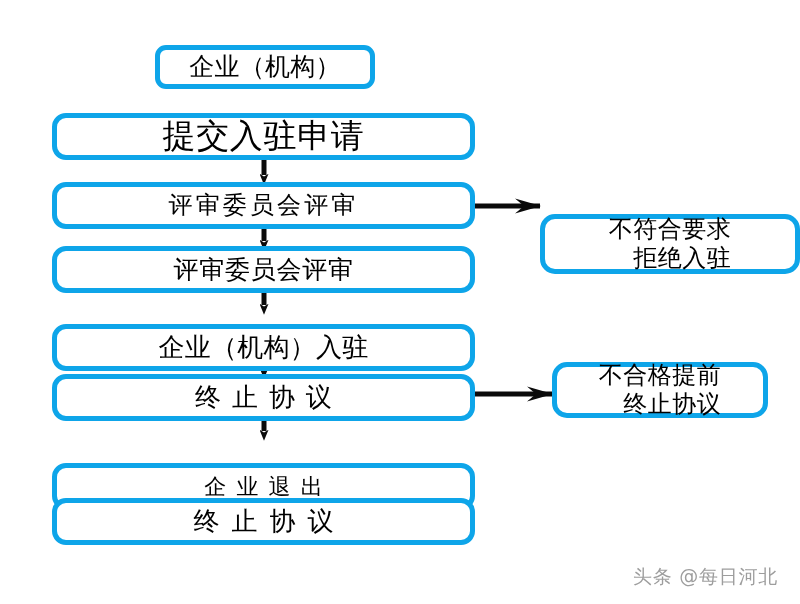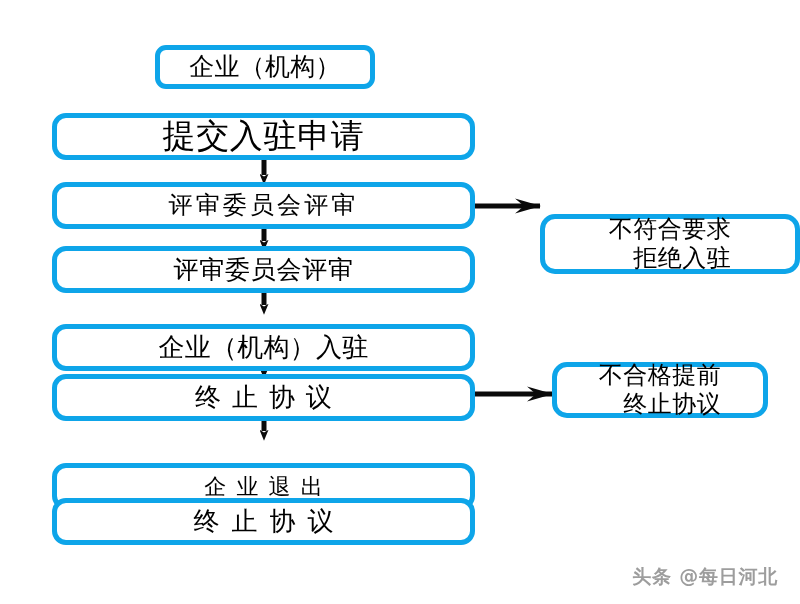--- a/index.html
+++ b/index.html
@@ -87,21 +87,21 @@
     height: 56px;
   }
 
   
   .watermark {
     position: absolute;
     right: 22px;
     bottom: 14px;
     font-size: 19px;
     font-family: "DejaVu Sans", "Liberation Sans", sans-serif;
-    font-weight: 700;
+    font-weight: 400;
     color: #8d8d8d;
     letter-spacing: 0.04em;
     white-space: nowrap;
     opacity: 0.85;
   }
 </style>
 </head>
 <body>
 
 <svg id="chart-canvas" viewBox="0 0 800 604" xmlns="http://www.w3.org/2000/svg" aria-hidden="true">

